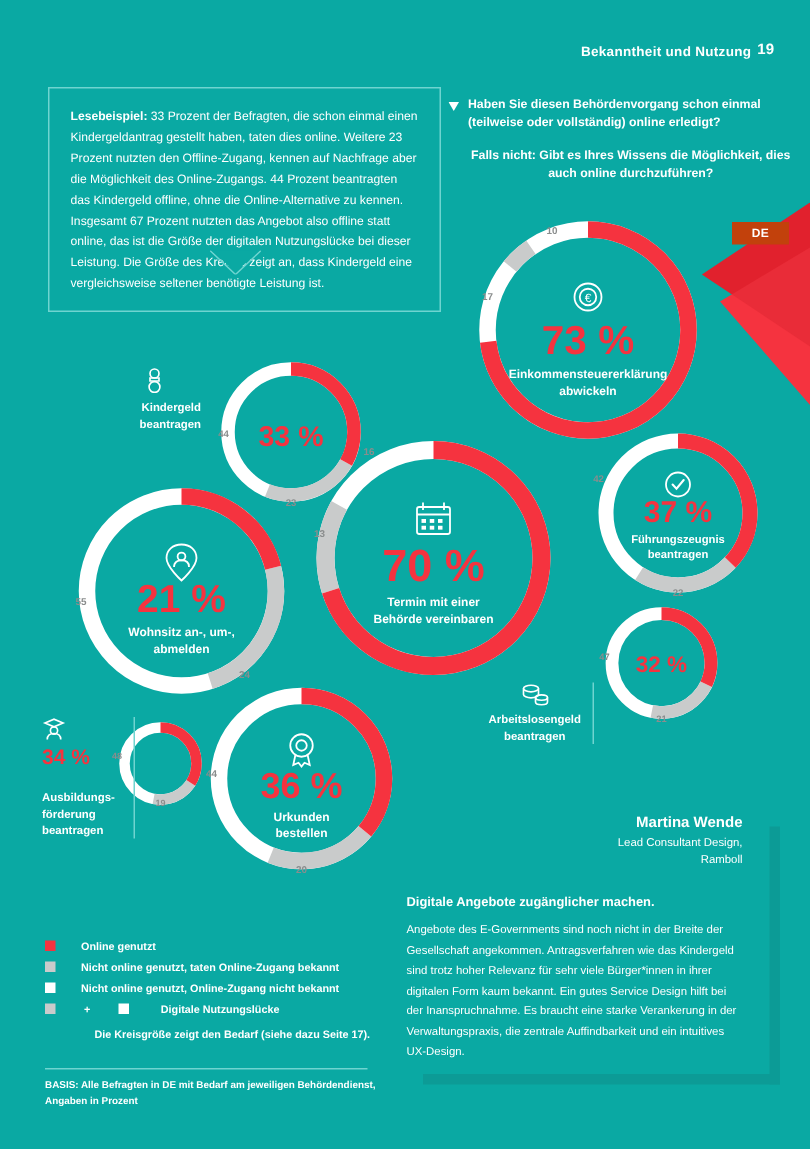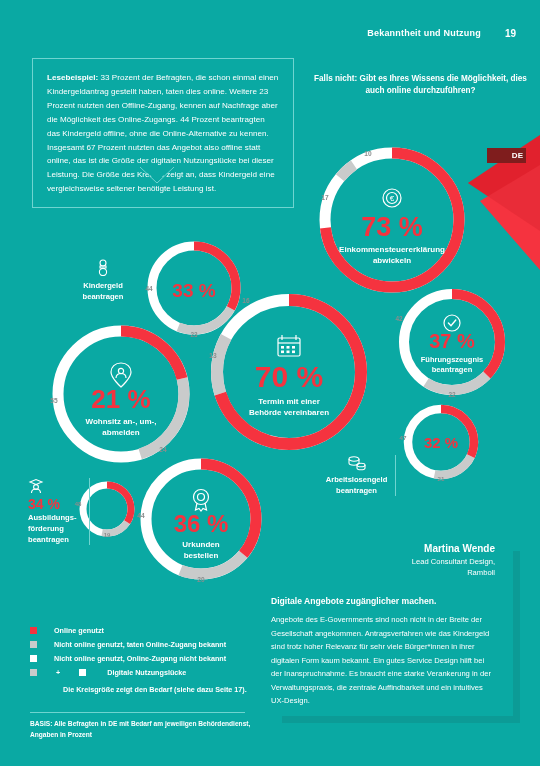--- a/index.html
+++ b/index.html
@@ -5,30 +5,30 @@
   html,body{margin:0;padding:0;}
   body{
     width:540px;height:766px;overflow:hidden;position:relative;
     background:#0aa9a3;
     font-family:"Liberation Sans", sans-serif;
     color:#ffffff;
   }
   .page{position:absolute;inset:0;}
 
   
-  .hdr{position:absolute;top:28px;right:24px;display:flex;align-items:flex-start;gap:24px;}
+  .hdr{position:absolute;top:28px;right:24px;display:flex;align-items:center;gap:4px;}
   .hdr-title{font-size:9px;font-weight:bold;letter-spacing:.2px;color:#ffffff;}
   .hdr-page{font-size:10px;font-weight:bold;color:#ffffff;}
 
   
   .flag{position:absolute;top:135px;right:0;width:120px;height:135px;overflow:hidden;}
   .flag svg{display:block;}
-  .de-badge{position:absolute;top:148px;right:14px;width:17px;height:15px;background:#7f1d1d;
+  .de-badge{position:absolute;top:148px;right:14px;width:38px;height:15px;background:#c2410c;
     color:#ffffff;font-size:8px;font-weight:bold;display:flex;align-items:center;justify-content:center;
-    letter-spacing:.3px;z-index:6;padding-left:22px;}
+    letter-spacing:.3px;z-index:6;}
 
   
   .callout{position:absolute;left:32px;top:58px;width:262px;border:1px solid #6fd4d0;
     box-sizing:border-box;padding:12px 14px 11px 14px;}
   .callout p{margin:0;font-size:8.1px;line-height:1.72;color:#ffffff;}
   .callout b{font-weight:bold;}
   .callout-tail{position:absolute;left:140px;top:167px;width:34px;height:16px;}
   .callout-tail svg{display:block;}
 
   
@@ -100,20 +100,28 @@
     <p><b>Lesebeispiel:</b><span> 33 Prozent der Befragten, die schon einmal einen Kindergeldantrag gestellt haben, taten dies online. Weitere 23 Prozent nutzten den Offline-Zugang, kennen auf Nachfrage aber die Möglichkeit des Online-Zugangs. 44 Prozent beantragten das Kindergeld offline, ohne die Online-Alternative zu kennen. Insgesamt 67 Prozent nutzten das Angebot also offline statt online, das ist die Größe der digitalen Nutzungslücke bei dieser Leistung. Die Größe des Kreises zeigt an, dass Kindergeld eine vergleichsweise seltener benötigte Leistung ist.</span></p>
   </div>
   <div class="callout-tail">
     <svg width="34" height="16" viewBox="0 0 34 16">
       <path d="M0,0 L17,16 L34,0" fill="none" stroke="#6fd4d0" stroke-width="1"></path>
       <path d="M1,0 L17,14.5 L33,0" fill="#0aa9a3" stroke="none"></path>
     </svg>
   </div>
 
   <div class="qblock">
+    <div class="qrow">
+      <span class="qtri">
+        <svg width="7" height="6" viewBox="0 0 7 6">
+            <polygon points="0,0 7,0 3.5,6" fill="#ffffff"></polygon>
+          </svg>
+      </span>
+      <span class="q1">Haben Sie diesen Behördenvorgang schon einmal (teilweise oder vollständig) online erledigt?</span>
+    </div>
     <div class="q2">Falls nicht: Gibt es Ihres Wissens die Möglichkeit, dies auch online durchzuführen?</div>
   </div>
 
   <div class="donut" style="left:312px;top:140px;">
     <svg width="160" height="160" viewBox="0 0 160 160">
       <circle cx="80" cy="80" r="67" fill="none" stroke="#ffffff" stroke-width="11"></circle>
       <circle cx="80" cy="80" r="67" fill="none" stroke="#c9cbcb" stroke-width="11" stroke-dasharray="18.85 402" transform="rotate(-90 80 80)" stroke-dashoffset="-361"></circle>
       <circle cx="80" cy="80" r="67" fill="none" stroke="#f5333f" stroke-width="11" stroke-dasharray="307.3 113" transform="rotate(-90 80 80)"></circle>
       <g class="icon-c" transform="translate(80,58)">
         <circle cx="0" cy="0" r="9"></circle>
@@ -131,21 +139,21 @@
   <div class="donut" style="left:142px;top:236px;">
     <svg width="104" height="104" viewBox="0 0 104 104">
       <circle cx="52" cy="52" r="42" fill="none" stroke="#ffffff" stroke-width="9"></circle>
       <circle cx="52" cy="52" r="42" fill="none" stroke="#c9cbcb" stroke-width="9" stroke-dasharray="60.7 203" transform="rotate(-90 52 52)" stroke-dashoffset="-87.1"></circle>
       <circle cx="52" cy="52" r="42" fill="none" stroke="#f5333f" stroke-width="9" stroke-dasharray="87.1 177" transform="rotate(-90 52 52)"></circle>
       <text class="d-pct" x="52" y="61" font-size="19" text-anchor="middle" font-family="Liberation Sans, sans-serif">33 %</text>
       <text class="d-num" x="7" y="55" font-size="6.4" fill="#8a8d8d" text-anchor="middle" font-family="Liberation Sans, sans-serif">44</text>
       <text class="d-num" x="52" y="101" font-size="6.4" fill="#8a8d8d" text-anchor="middle" font-family="Liberation Sans, sans-serif">23</text>
     </svg>
   </div>
-  <div class="extlab" style="left:72px;top:258px;width:62px;text-align:center;">
+  <div class="extlab" style="left:72px;top:244px;width:62px;text-align:right;">
     <svg width="16" height="18" viewBox="0 0 16 18" style="display:block;margin:0 auto 4px;">
       <circle cx="8" cy="5" r="3" fill="none" stroke="#ffffff" stroke-width="1.1"></circle>
       <path d="M5 8 h6 v2 h-6 z" fill="none" stroke="#ffffff" stroke-width="1.1"></path>
       <circle cx="8" cy="14" r="3.6" fill="none" stroke="#ffffff" stroke-width="1.1"></circle>
     </svg>
     Kindergeld<br>beantragen
   </div>
 
   <div class="donut" style="left:203px;top:286px;">
     <svg width="172" height="172" viewBox="0 0 172 172">
@@ -236,21 +244,21 @@
       <text class="d-num" x="31" y="59" font-size="6" fill="#8a8d8d" text-anchor="middle" font-family="Liberation Sans, sans-serif">19</text>
     </svg>
   </div>
   <div class="extlab" style="left:28px;top:478px;width:62px;border-right:1px solid #6fd4d0;padding-right:5px;box-sizing:border-box;">
     <svg width="16" height="16" viewBox="0 0 16 16" style="display:block;margin-bottom:3px;">
       <path d="M2 4 L8 1.5 L14 4 L8 6.5 Z" fill="none" stroke="#ffffff" stroke-width="1.1"></path>
       <circle cx="8" cy="9" r="2.4" fill="none" stroke="#ffffff" stroke-width="1.1"></circle>
       <path d="M3.5 15 C3.5 12 5.6 11 8 11 C10.4 11 12.5 12 12.5 15" fill="none" stroke="#ffffff" stroke-width="1.1"></path>
     </svg>
     <span style="color:#f5333f;font-size:14px;font-weight:bold;display:block;line-height:1.1;">34 %</span>
-    <span style="display:block;margin-top:0;">Ausbildungs-<br>förderung<br>beantragen</span>
+    <span style="display:block;margin-top:14px;">Ausbildungs-<br>förderung<br>beantragen</span>
   </div>
 
   <div class="donut" style="left:134px;top:452px;">
     <svg width="134" height="134" viewBox="0 0 134 134">
       <circle cx="67" cy="67" r="55" fill="none" stroke="#ffffff" stroke-width="11"></circle>
       <circle cx="67" cy="67" r="55" fill="none" stroke="#c9cbcb" stroke-width="11" stroke-dasharray="69.1 277" transform="rotate(-90 67 67)" stroke-dashoffset="-124.4"></circle>
       <circle cx="67" cy="67" r="55" fill="none" stroke="#f5333f" stroke-width="11" stroke-dasharray="124.4 222" transform="rotate(-90 67 67)"></circle>
       <g transform="translate(67,47)">
         <circle cx="0" cy="-2" r="7.5" fill="none" stroke="#ffffff" stroke-width="1.2"></circle>
         <circle cx="0" cy="-2" r="3.5" fill="none" stroke="#ffffff" stroke-width="1.2"></circle>

